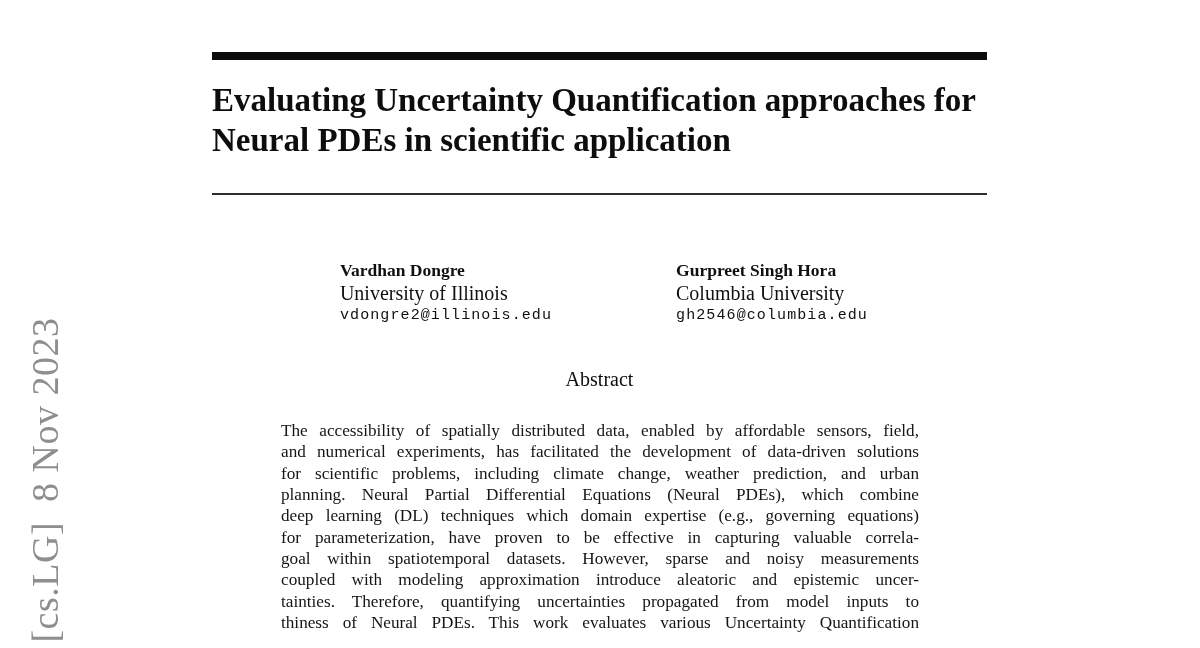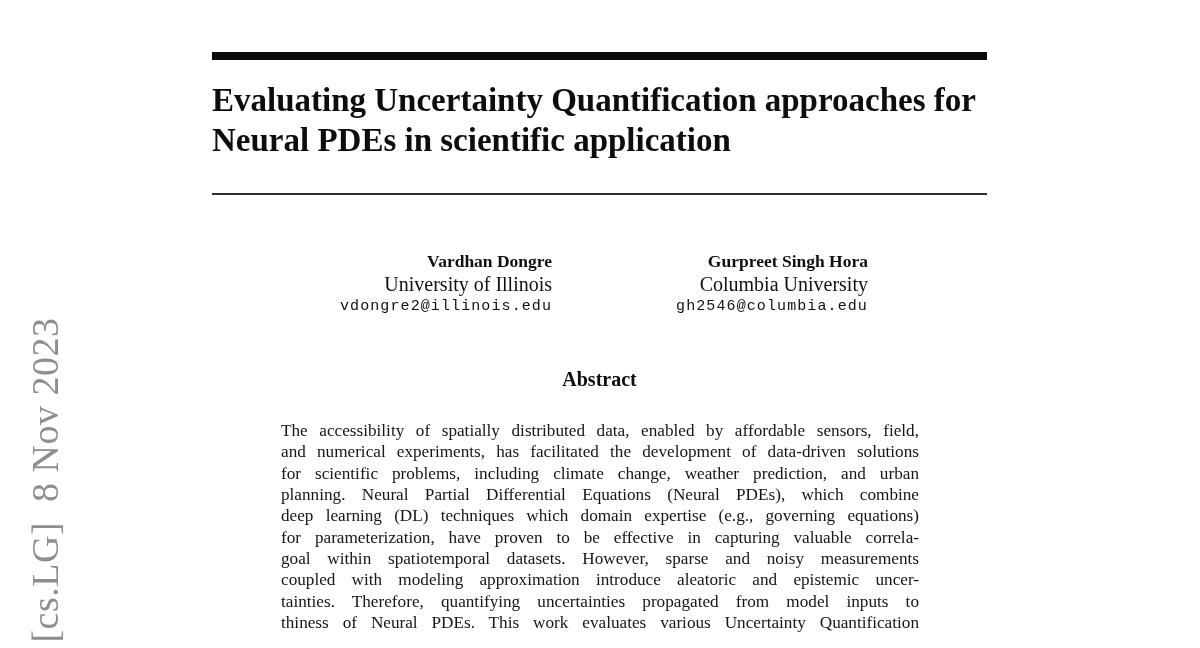--- a/index.html
+++ b/index.html
@@ -55,23 +55,23 @@
   .rule-thin {
     position: absolute;
     left: 212px;
     top: 193px;
     width: 775px;
     height: 2px;
     background: #2e2e2e;
   }
   .author {
     position: absolute;
-    top: 250px;
+    top: 259px;
     transform: translateX(-50%);
-    text-align: right;
+    text-align: left;
     white-space: nowrap;
   }
   .author-0 { left: 446px; }
   .author-1 { left: 772px; }
   .author .name {
     font-weight: bold;
     font-size: 17.5px;
     line-height: 23px;
   }
   .author .affil {
@@ -84,21 +84,21 @@
     line-height: 24px;
     letter-spacing: 1.1px;
   }
   .abstract-heading {
     position: absolute;
     left: 212px;
     top: 367px;
     width: 775px;
     margin: 0;
     text-align: center;
-    font-weight: bold;
+    font-weight: normal;
     font-size: 20px;
     line-height: 24px;
     color: #0d0d0d;
   }
   .abstract {
     position: absolute;
     left: 281px;
     top: 420px;
     width: 638px;
     font-size: 17.2px;

